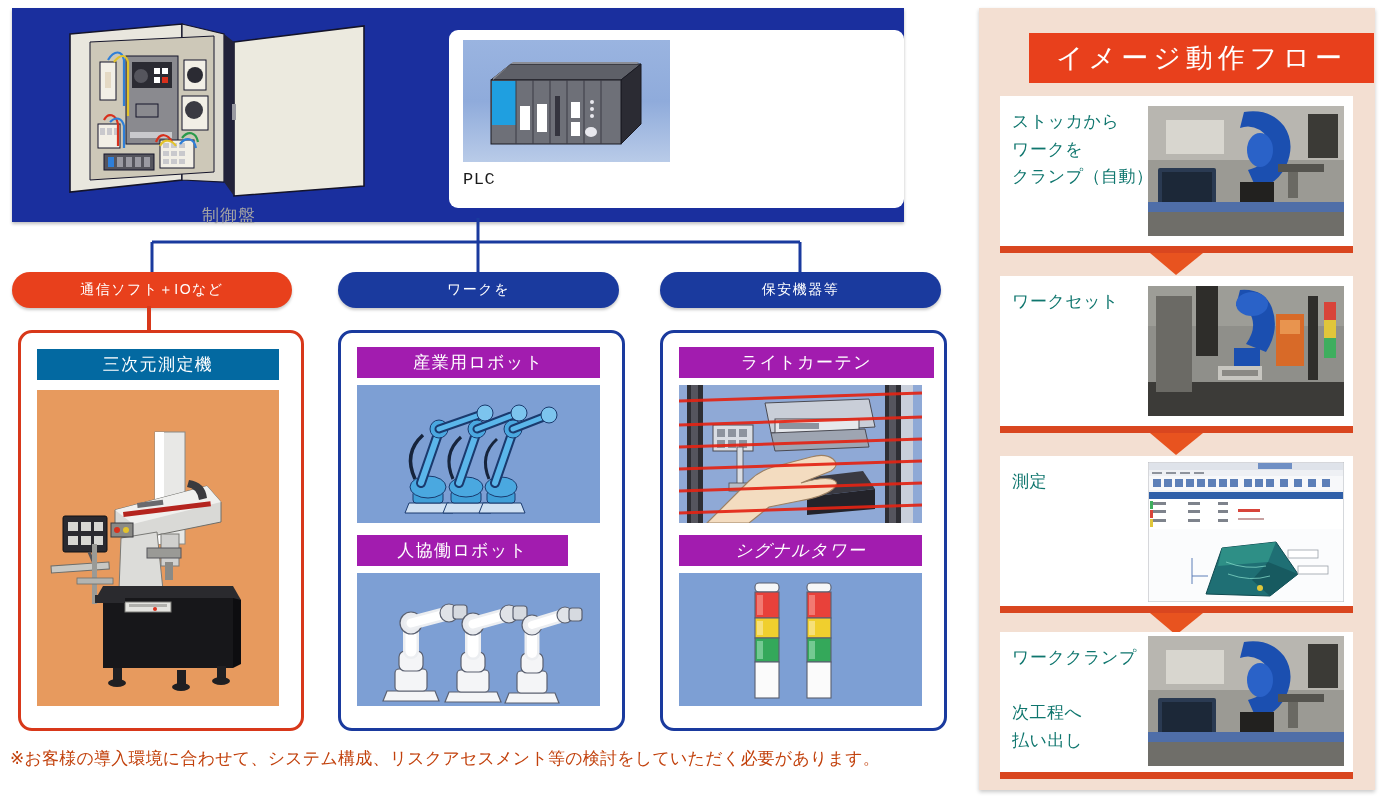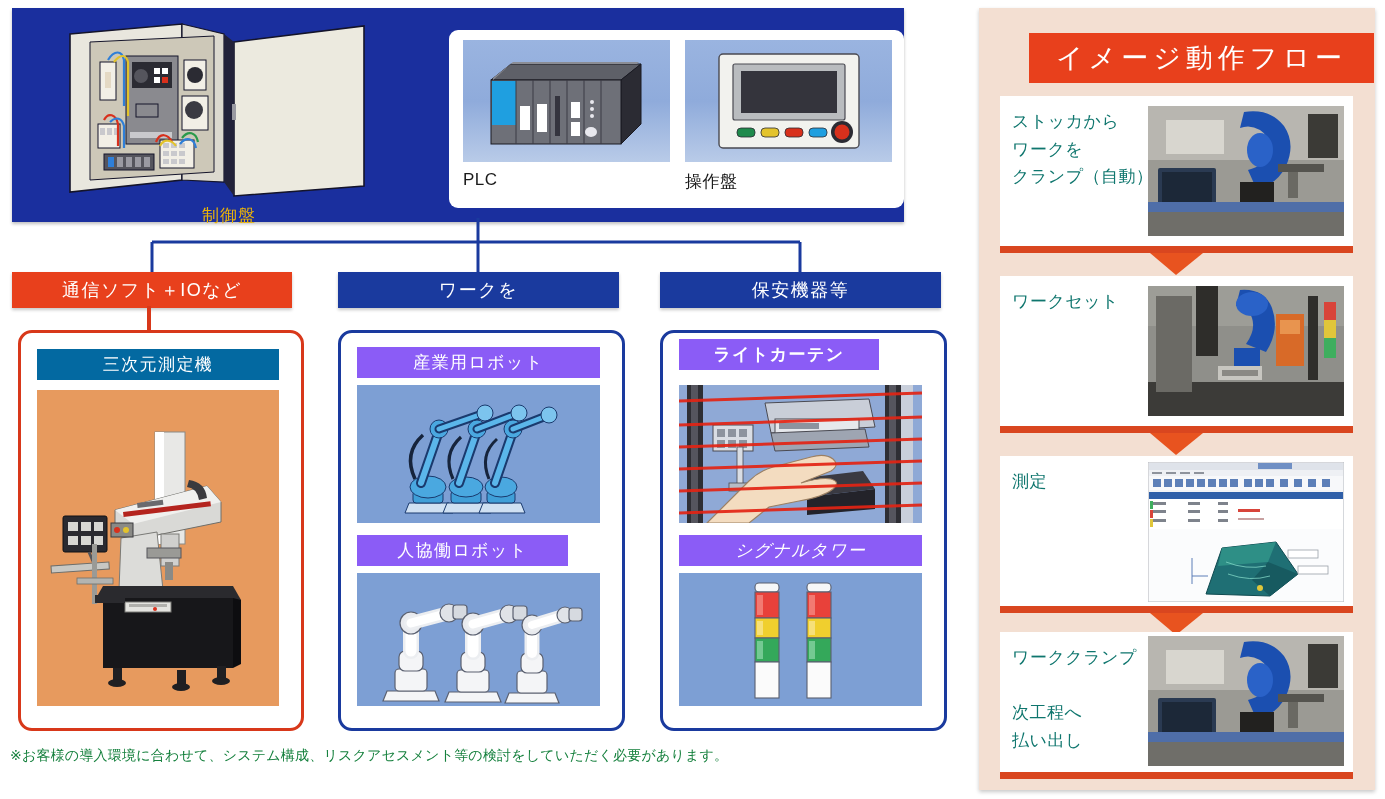--- a/index.html
+++ b/index.html
@@ -20,78 +20,79 @@
   #top-panel {
     left: 12px; top: 8px; width: 892px; height: 214px;
     background: #1a2f9e;
     box-shadow: 0 2px 3px rgba(0,0,0,.25);
   }
   #control-cabinet-figure {
     left: 52px; top: 12px; width: 330px; height: 180px;
   }
   #control-cabinet-caption {
     left: 52px; top: 196px; width: 330px;
-    text-align: center; color: #eab308;
+    text-align: center; color: #a3a3a3;
     font-size: 17px; letter-spacing: 1px; font-family: Liberation Mono, monospace;
   }
 
   
   #device-card {
     left: 437px; top: 22px; width: 455px; height: 178px;
     background: #ffffff; border-radius: 9px;
   }
   .device-cell { position: absolute; top: 10px; width: 207px; }
   .device-img {
     width: 207px; height: 122px;
     background: linear-gradient(180deg,#9ab4e0 0%,#8fabdb 50%,#b9cbe8 100%);
     position: relative; overflow: hidden;
   }
   .device-label {
     margin-top: 8px; font-size: 17px; color: #1a1a1a; letter-spacing: .5px;
   }
-  #cell-plc { left: 14px; }
+  #cell-plc { left: 14px; font-family: Liberation Mono, monospace; }
   #cell-op  { left: 236px; }
 
   
   #connectors { left: 0; top: 218px; width: 960px; height: 70px; }
 
   
   .section-head {
-    height: 36px; color: #ffffff; font-size: 18px;
+    height: 36px; color: #ffffff; font-size: 14px;
     display: flex; align-items: center; justify-content: center;
     letter-spacing: 1.5px;
     box-shadow: 0 2px 3px rgba(0,0,0,.22);
+    border-radius: 18px;
   }
   #head-comm { left: 12px;  top: 272px; width: 280px; background: #e8401c; }
   #head-conv { left: 338px; top: 272px; width: 281px; background: #1a3a9e; }
   #head-safe { left: 660px; top: 272px; width: 281px; background: #1a3a9e; }
 
   
   .group-box {
     border-radius: 14px; background: #ffffff;
   }
   #group-comm { left: 18px;  top: 330px; width: 280px; height: 395px; border: 3px solid #d8381a; }
   #group-conv { left: 338px; top: 330px; width: 281px; height: 395px; border: 3px solid #1a3a9e; }
   #group-safe { left: 660px; top: 330px; width: 281px; height: 395px; border: 3px solid #1a3a9e; }
 
   .item-title {
     height: 31px; color: #ffffff; font-size: 17px;
     display: flex; align-items: center; justify-content: center;
     letter-spacing: 1.4px;
   }
   .title-red  { background: #0369a1; }
-  .title-blue { background: #8b5cf6; }
+  .title-blue { background: #a21caf; }
 
   .photo-box { position: relative; overflow: hidden; }
   .illus-bg  { background: #7d9fd4; }
 
   
   #footnotes { left: 10px; top: 742px; width: 900px; }
   .footnote {
-    font-size: 14px; color: #15803d; line-height: 1.95;
+    font-size: 17px; color: #c2410c; line-height: 1.95;
     letter-spacing: .2px; white-space: nowrap;
   }
 
   
   #sidebar {
     left: 979px; top: 8px; width: 396px; height: 782px;
     background: #f3dfd2;
     box-shadow: 0 2px 4px rgba(0,0,0,.22);
   }
   #flow-title {
@@ -225,40 +226,20 @@
               <circle cx="129" cy="76" r="2"></circle>
             </g>
           <ellipse cx="128" cy="92" rx="6" ry="5" fill="#e8e8ee"></ellipse>
 
           <polygon points="30,38 50,22 176,22 174,24 48,24 30,40" fill="#8b8d95"></polygon>
         </svg>
       </div>
       <div class="device-label">PLC</div>
     </div>
 
-    <div class="device-cell" id="cell-op">
-      <div class="device-img">
-        <svg width="207" height="122" viewBox="0 0 207 122">
-
-          <rect x="34" y="14" width="140" height="94" rx="4" fill="#f2f2ee" stroke="#4a4a52" stroke-width="1.4"></rect>
-
-          <rect x="48" y="24" width="112" height="56" rx="2" fill="#b9bcbf" stroke="#4a4a52" stroke-width="1.2"></rect>
-          <rect x="56" y="31" width="96" height="42" fill="#34343c"></rect>
-
-          <rect x="52" y="88" width="18" height="9" rx="4" fill="#1f8a4c" stroke="#2b2b33" stroke-width=".8"></rect>
-          <rect x="76" y="88" width="18" height="9" rx="4" fill="#e3c32c" stroke="#2b2b33" stroke-width=".8"></rect>
-          <rect x="100" y="88" width="18" height="9" rx="4" fill="#d8301c" stroke="#2b2b33" stroke-width=".8"></rect>
-          <rect x="124" y="88" width="18" height="9" rx="4" fill="#1f9fe0" stroke="#2b2b33" stroke-width=".8"></rect>
-
-          <circle cx="157" cy="92" r="11" fill="#2b2b33"></circle>
-          <circle cx="157" cy="92" r="7.5" fill="#d8301c"></circle>
-        </svg>
-      </div>
-      <div class="device-label">操作盤</div>
-    </div>
 
   </div>
 </div>
 
 <div class="abs" id="connectors">
   <svg width="960" height="70" viewBox="0 0 960 70">
     <g stroke="#1a3a9e" stroke-width="3" fill="none">
       <line x1="478" y1="0" x2="478" y2="24"></line>
       <line x1="152" y1="24" x2="800" y2="24"></line>
       <line x1="152" y1="24" x2="152" y2="54"></line>
@@ -427,21 +408,21 @@
           <circle cx="86" cy="36" r="8" fill="#e0e3e8"></circle>
           <rect x="90" y="29" width="13" height="13" rx="3" fill="#d6dae0"></rect>
         </g>
       </g>
     </svg>
   </div>
 </div>
 
 <div class="abs group-box" id="group-safe">
 
-  <div class="item-title title-blue" style="position:absolute; left:16px; top:6px; width:200px;font-weight:bold;">ライトカーテン</div>
+  <div class="item-title title-blue" style="position:absolute; left:16px; top:14px; width:255px;">ライトカーテン</div>
   <div class="photo-box" style="position:absolute; left:16px; top:52px; width:243px; height:138px; background:#8fa9d6;">
     <svg width="243" height="138" viewBox="0 0 243 138">
 
       <rect x="8" y="0" width="16" height="138" fill="#2e2e34"></rect>
       <rect x="12" y="0" width="7" height="138" fill="#55555e"></rect>
       <rect x="206" y="0" width="16" height="138" fill="#2e2e34"></rect>
       <rect x="210" y="0" width="7" height="138" fill="#55555e"></rect>
       <rect x="222" y="0" width="12" height="138" fill="#c9cfdb"></rect>
 
       <polygon points="86,18 190,14 196,42 92,48" fill="#c9ced8" stroke="#4a4a52" stroke-width="1"></polygon>

